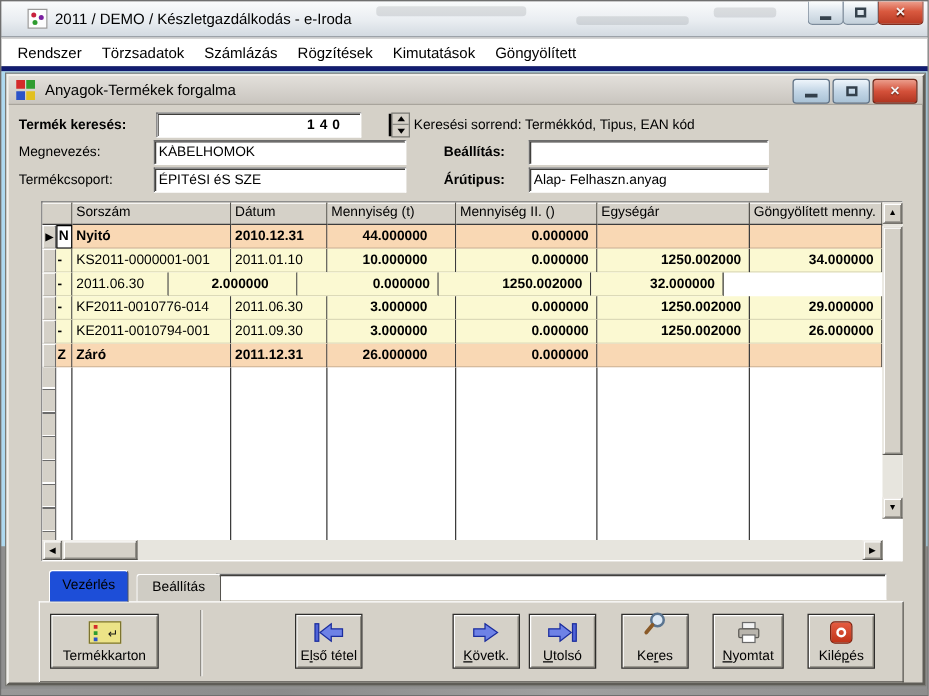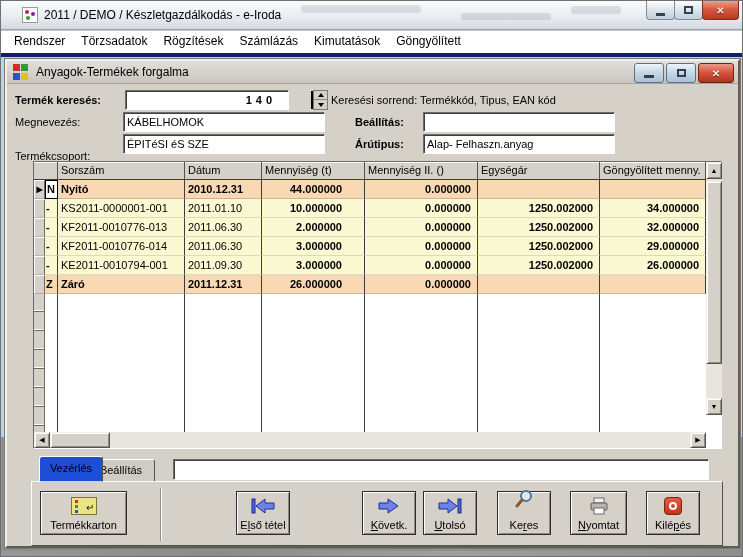--- a/index.html
+++ b/index.html
@@ -18,21 +18,21 @@
   .cap { width:29px; height:19px; border:1px solid #7c8b9b; border-top:none; margin-left:-1px;
     background:linear-gradient(#fdfefe, #dfe7ee 45%, #c3d0db); display:flex; align-items:center; justify-content:center;
     border-radius:0 0 4px 4px; cursor:default; }
   .cap-close { width:37px; background:linear-gradient(#eda18f, #d9593f 45%, #b93a24); border-color:#7e2d1f;
     color:#f3f3f3; font-weight:bold; font-size:10px; text-shadow:0 1px 1px #5e1708; }
   .glyph-min { width:9px; height:3px; background:#36424d; margin-top:8px; }
   .glyph-max { width:9px; height:8px; border:2px solid #36424d; background:transparent; }
 
   
   .menubar { position:absolute; left:0; top:29px; width:743px; height:23px; background:#fff;
-    display:flex; align-items:flex-end; padding-left:5px; border-top:1px solid #c8c8c8; font-size:12px; }
+    display:flex; align-items:center; padding-left:5px; border-top:1px solid #c8c8c8; font-size:12px; }
   .menu-item { padding:0 8px; height:23px; line-height:23px; cursor:default; }
   .navy-line { position:absolute; left:0; top:52px; width:743px; height:4px; background:#121c70; }
 
   
   .mdi { position:absolute; left:0; top:56px; width:743px; height:380px; background:#aed9f0; }
   .bottom-blur { position:absolute; left:0; top:550px; width:743px; height:7px;
     background:linear-gradient(90deg,#989898,#8b8b8b 30%,#a0a0a0 60%,#8d8d8d); }
 
   
   .iwin { position:absolute; left:4px; top:2px; width:735px; height:489px; background:#d5d1c8;
@@ -103,21 +103,21 @@
   .corner { position:absolute; left:672px; top:253px; width:16px; height:33px; background:#fff; }
   .hscroll { position:absolute; left:0; top:270px; width:672px; height:16px; background:#e7e5de; }
   .hs-left { position:absolute; left:0; top:0; width:16px; height:16px; }
   .hs-thumb { position:absolute; left:16px; top:0; width:60px; height:16px; }
   .hs-right { position:absolute; right:0; top:0; width:16px; height:16px; }
 
   
   .tab { position:absolute; background:#1d4ed8; border:1px solid; border-color:#fff #55534e #d5d1c8 #fff;
     border-radius:3px 3px 0 0; text-align:center; line-height:22px; }
   .tab-active { left:32px; top:395px; width:64px; height:26px; z-index:3; font-weight:normal; }
-  .tab-idle { left:80px; top:398px; width:68px; height:23px; background:#cfccc4; z-index:1; line-height:20px; }
+  .tab-idle { left:102px; top:398px; width:68px; height:23px; background:#cfccc4; z-index:1; line-height:20px; }
   .tab-field { left:166px; top:398px; width:536px; height:21px; }
   .panel { position:absolute; left:24px; top:420px; width:692px; height:65px; background:#d5d1c8;
     border:1px solid; border-color:#fff #55534e #55534e #fff; z-index:2; }
   .groove { position:absolute; left:128px; top:6px; width:2px; height:53px;
     border-left:1px solid #908d86; border-right:1px solid #fff; }
 
   
   .wbtn { position:absolute; top:9px; height:44px; background:#d5d1c8; border:1px solid #2e2d2b;
     box-shadow:inset 1px 1px 0 #fff, inset -1px -1px 0 #8b887f; display:flex; flex-direction:column;
     align-items:center; justify-content:flex-end; padding-bottom:3px; font-family:"Liberation Sans", sans-serif;
@@ -162,22 +162,22 @@
         </div>
       <div class="cap cap-close">
           <span>✕</span>
         </div>
     </div>
   </div>
 
   <div class="menubar">
     <span class="menu-item">Rendszer</span>
     <span class="menu-item">Törzsadatok</span>
+    <span class="menu-item">Számlázás</span>
     <span class="menu-item">Rögzítések</span>
-    <span class="menu-item">Számlázás</span>
     <span class="menu-item">Kimutatások</span>
     <span class="menu-item">Göngyölített</span>
   </div>
   <div class="navy-line"></div>
 
   <div class="mdi">
 
     <div class="iwin">
 
       <div class="ititle">
@@ -211,21 +211,21 @@
             <span class="tri-down"></span>
           </div>
       </div>
       <span class="flabel" style="left:324px;top:33px;">Keresési sorrend: Termékkód, Tipus, EAN kód</span>
 
       <span class="flabel" style="left:8px;top:55px;">Megnevezés:</span>
       <input class="field" style="left: 116px; top: 51px; width: 202px;" value="KÁBELHOMOK">
       <span class="flabel bold" style="left:348px;top:55px;">Beállítás:</span>
       <input class="field" style="left: 416px; top: 51px; width: 192px;" value="">
 
-      <span class="flabel" style="left:8px;top:77px;margin-top:12px;">Termékcsoport:</span>
+      <span class="flabel" style="left:8px;top:77px;">Termékcsoport:</span>
       <input class="field" style="left: 116px; top: 73px; width: 202px;" value="ÉPITéSI éS SZE">
       <span class="flabel bold" style="left:348px;top:77px;">Árútipus:</span>
       <input class="field" style="left: 416px; top: 73px; width: 192px;" value="Alap- Felhaszn.anyag">
 
       <div class="tbl">
 
         <div class="trow thead">
           <div class="cell hc c-corner"></div>
           <div class="cell hc c-sorszam hdr-l">Sorszám</div>
           <div class="cell hc c-datum hdr-l">Dátum</div>
@@ -253,21 +253,20 @@
           <div class="cell c-datum">2011.01.10</div>
           <div class="cell c-m1">10.000000</div>
           <div class="cell c-m2">0.000000</div>
           <div class="cell c-ar">1250.002000</div>
           <div class="cell c-gy">34.000000</div>
         </div>
 
         <div class="trow row-data">
           <div class="cell c-sel"></div>
           <div class="cell c-mark">-</div>
-          <div class="cell c-sorszam">KF2011-0010776-013</div>
           <div class="cell c-datum">2011.06.30</div>
           <div class="cell c-m1">2.000000</div>
           <div class="cell c-m2">0.000000</div>
           <div class="cell c-ar">1250.002000</div>
           <div class="cell c-gy">32.000000</div>
         </div>
 
         <div class="trow row-data">
           <div class="cell c-sel"></div>
           <div class="cell c-mark">-</div>

